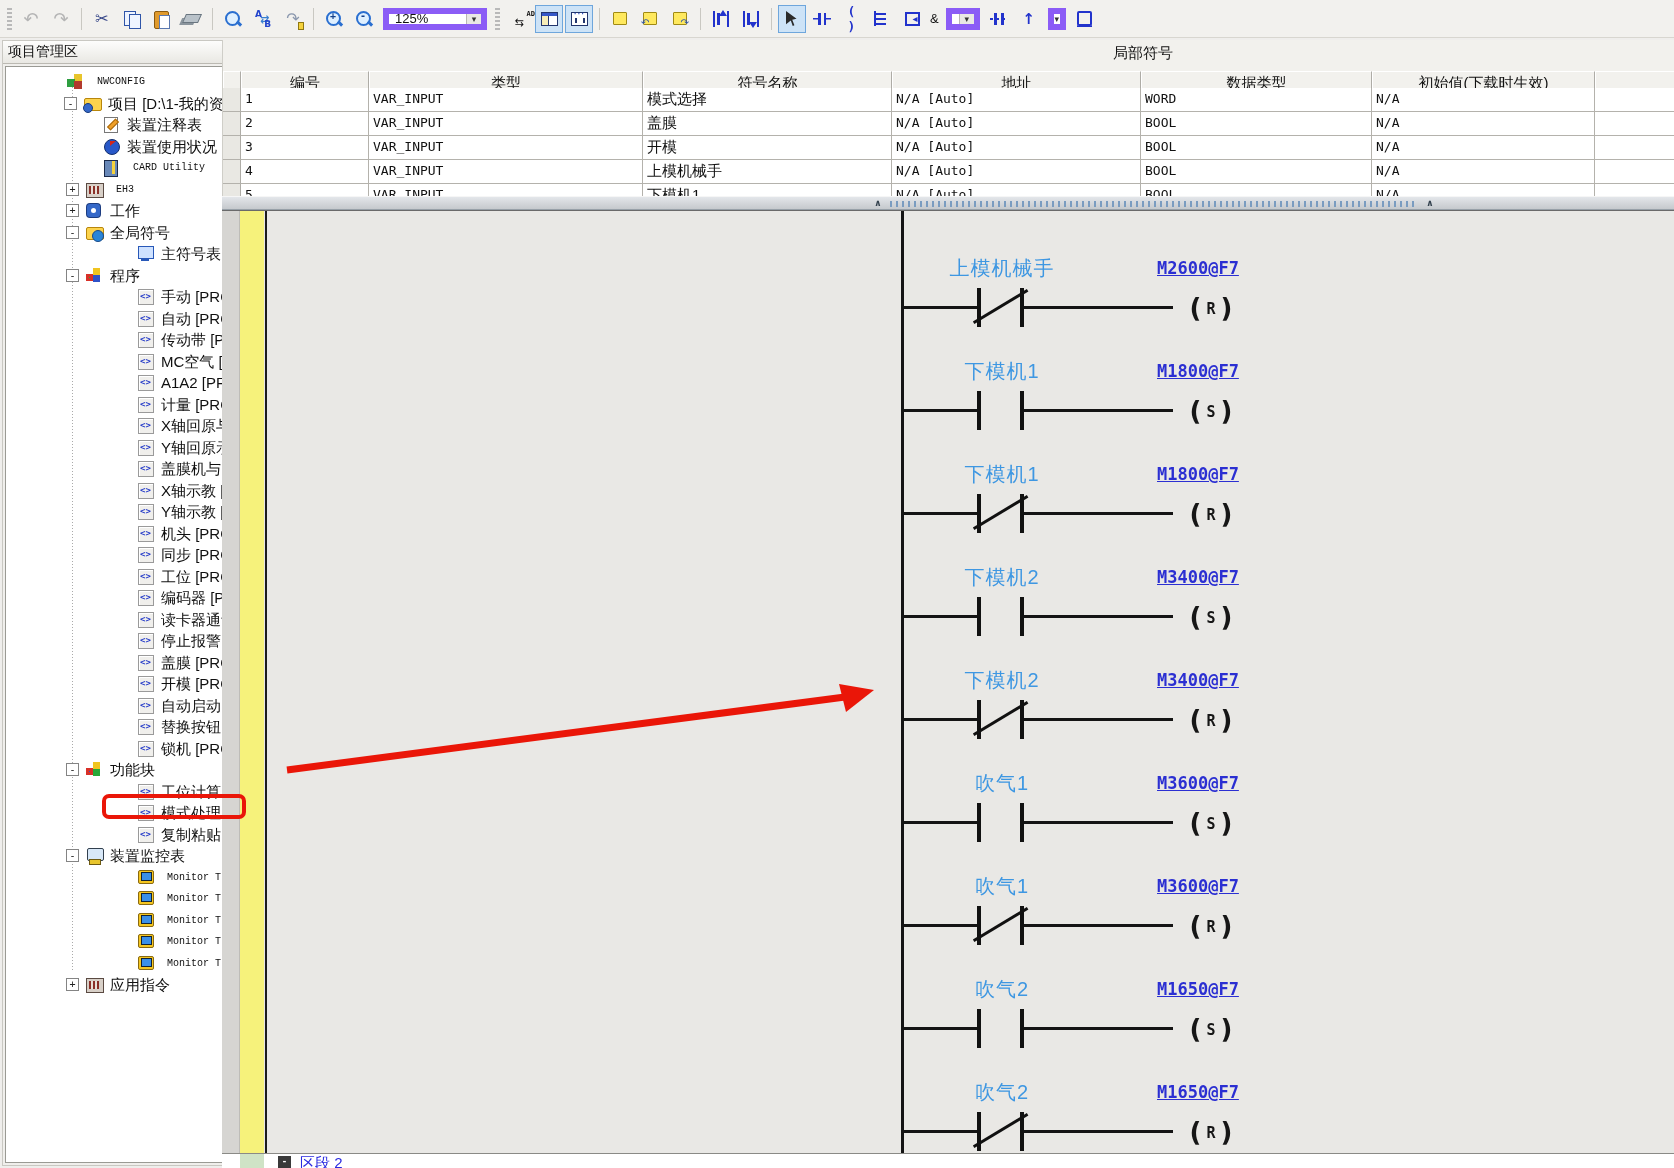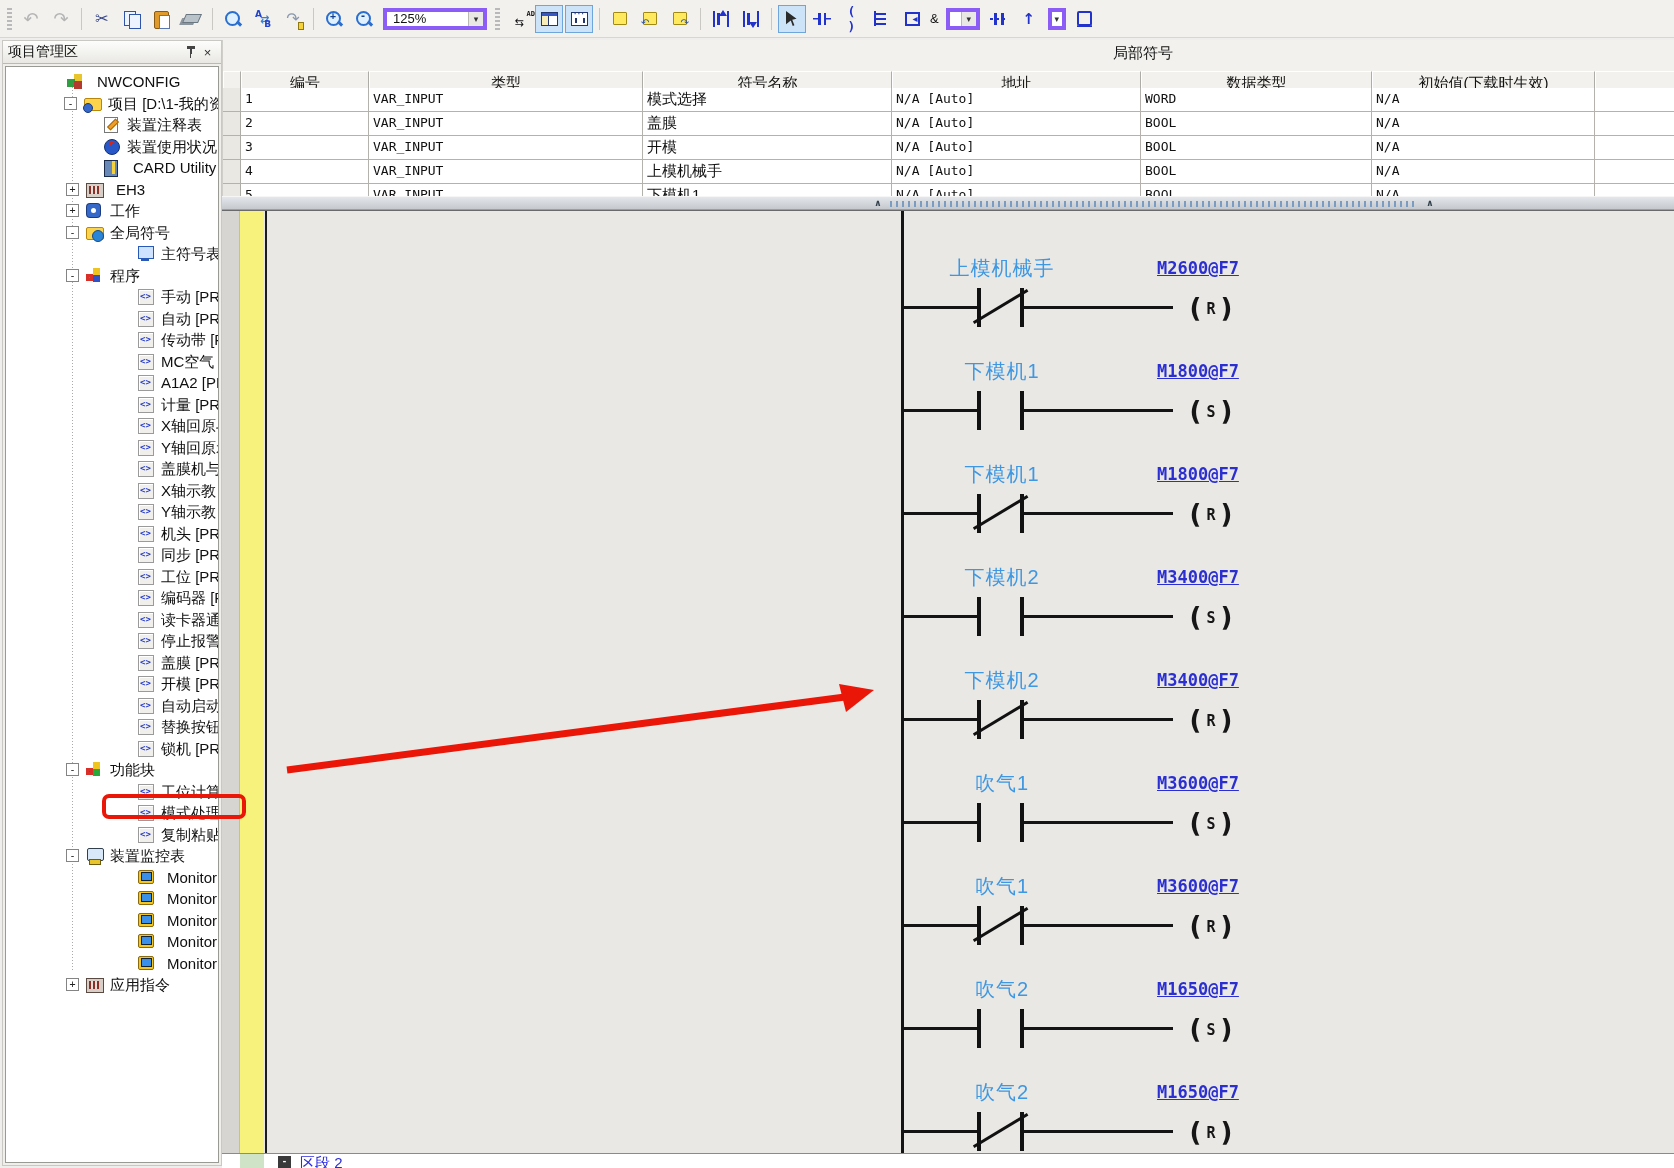--- a/index.html
+++ b/index.html
@@ -43,21 +43,21 @@
   .i-erase { width:16px; height:9px; background:#b9c2c9; border:1px solid #6a7680;
     transform:skewX(-24deg); box-shadow:-3px 3px 0 -1px #8b959d; }
   
   .i-ab { position:relative; width:18px; height:18px; font:bold 9px "DejaVu Sans",sans-serif; }
   .i-ab::before { content:"A"; position:absolute; left:1px; top:-1px; color:#2244cc; }
   .i-ab::after  { content:"B"; position:absolute; right:1px; bottom:-1px; color:#2244cc; }
   .i-ab .sw { position:absolute; left:6px; top:3px; color:#3a7fd0; font-size:11px; }
   .ysq { position:absolute; right:2px; bottom:2px; width:6px; height:8px;
     background:#f5d23c; border:1px solid #907810; }
   
-  .combo { height:22px; background:#fff; border:4px solid #8b5cf6; display:flex;
+  .combo { height:22px; background:#fff; border:6px solid #8b5cf6; display:flex;
     align-items:center; margin:0 3px; }
   .combo .val { padding:0 6px; font-size:13px; color:#111; min-width:56px; }
   .combo .dd { width:15px; align-self:stretch; background:#e9e8e4; border-left:1px solid #b9b8b2;
     display:flex; align-items:center; justify-content:center; font-size:9px; color:#333; }
   
   .i-addr { display:flex; flex-direction:column; align-items:center; line-height:1; }
   .i-addr .t { font:bold 7px "DejaVu Sans Mono",monospace; color:#111;padding-left:32px; }
   .i-addr .a { font-size:11px; color:#111; margin-top:-1px; }
   
   .i-win { position:relative; width:17px; height:14px; background:#fff; border:1px solid #23366e; }
@@ -98,21 +98,21 @@
   .i-align { position:relative; width:17px; height:14px;
     background:repeating-linear-gradient(90deg,#2233cc 0 3px,transparent 3px 6px) center/100% 2px no-repeat; }
   .i-align::before { content:""; position:absolute; left:4px; top:1px; width:2.5px; height:12px;
     background:#2233cc; box-shadow:7px 0 0 #2233cc; }
   .i-up { font:bold 15px "DejaVu Sans",sans-serif; color:#2233cc; }
   .i-fbbox { width:15px; height:15px; border:2px solid #2233cc; border-radius:2px;
     box-shadow:-3px 4px 0 -3px #2233cc, 3px 4px 0 -3px #2233cc; }
   .amp { font:13px "Liberation Sans",sans-serif; color:#111; padding:0 2px; }
 
   
-  #sidebar { position:absolute; left:2px; top:40px; width:220px; height:1126px;
+  #sidebar { position:absolute; left:2px; top:40px; width:264px; height:1126px;
     background:#f0efec; border:1px solid #c9c8c2; }
   #sb-title { height:23px; display:flex; align-items:center; padding:0 5px;
     background:linear-gradient(#fdfdfc,#e9e8e3); border-bottom:1px solid #bbb9b2;
     font-size:14px; color:#111; }
   #sb-title .sp { flex:1; }
   .sb-btn { width:17px; height:16px; display:flex; align-items:center; justify-content:center;
     color:#333; font-size:13px; }
   .pin { position:relative; width:10px; height:12px; }
   .pin::before { content:""; position:absolute; left:4px; top:1px; width:2px; height:7px; background:#444; }
   .pin::after { content:""; position:absolute; left:1px; top:0px; width:8px; height:3px; background:#444; }
@@ -123,21 +123,21 @@
     background:repeating-linear-gradient(#aaa 0 1px, transparent 1px 3px); }
   .trow { position:relative; height:21.5px; display:flex; align-items:center; font-size:15px;
     color:#101010; white-space:nowrap; overflow:hidden; }
   .pad-a { padding-left:58px; } .pad-b { padding-left:60px; }
   .pad-c { padding-left:94px; } .pad-d { padding-left:128px; }
   .exp { flex:0 0 13px; height:13px; margin-right:6px; background:#fff; border:1px solid #848484;
     font:10px/11px "DejaVu Sans Mono",monospace; text-align:center; color:#222; }
   .exp:empty { visibility:hidden; flex-basis:0; margin-right:0; }
   .ticon { flex:0 0 19px; height:17px; position:relative; margin-right:6px; }
   .tlabel { line-height:17px; }
-  .f-m .tlabel, .tlabel.f-m { font-family:Liberation Sans, sans-serif; font-size:15px;padding-left:6px; }
+  .f-m .tlabel, .tlabel.f-m { font-family:Liberation Mono, monospace; font-size:10px;padding-left:6px; }
 
   
   .ti-nwconfig::before { content:""; position:absolute; left:1px; top:6px; width:8px; height:8px;
     background:#2e9e40; box-shadow:7px -5px 0 #e8c52c; }
   .ti-nwconfig::after { content:""; position:absolute; left:8px; top:8px; width:8px; height:8px; background:#b23a2e; }
   .ti-project::before, .ti-glob::before { content:""; position:absolute; left:1px; top:3px; width:16px; height:11px;
     background:#fcd34d; border:1px solid #b8860b; border-radius:2px; }
   .ti-project::after { content:""; position:absolute; left:0px; top:8px; width:8px; height:8px;
     background:#3568c8; border:1px solid #173a7d; border-radius:50%; }
   .ti-glob::after { content:""; position:absolute; left:7px; top:6px; width:10px; height:10px;

